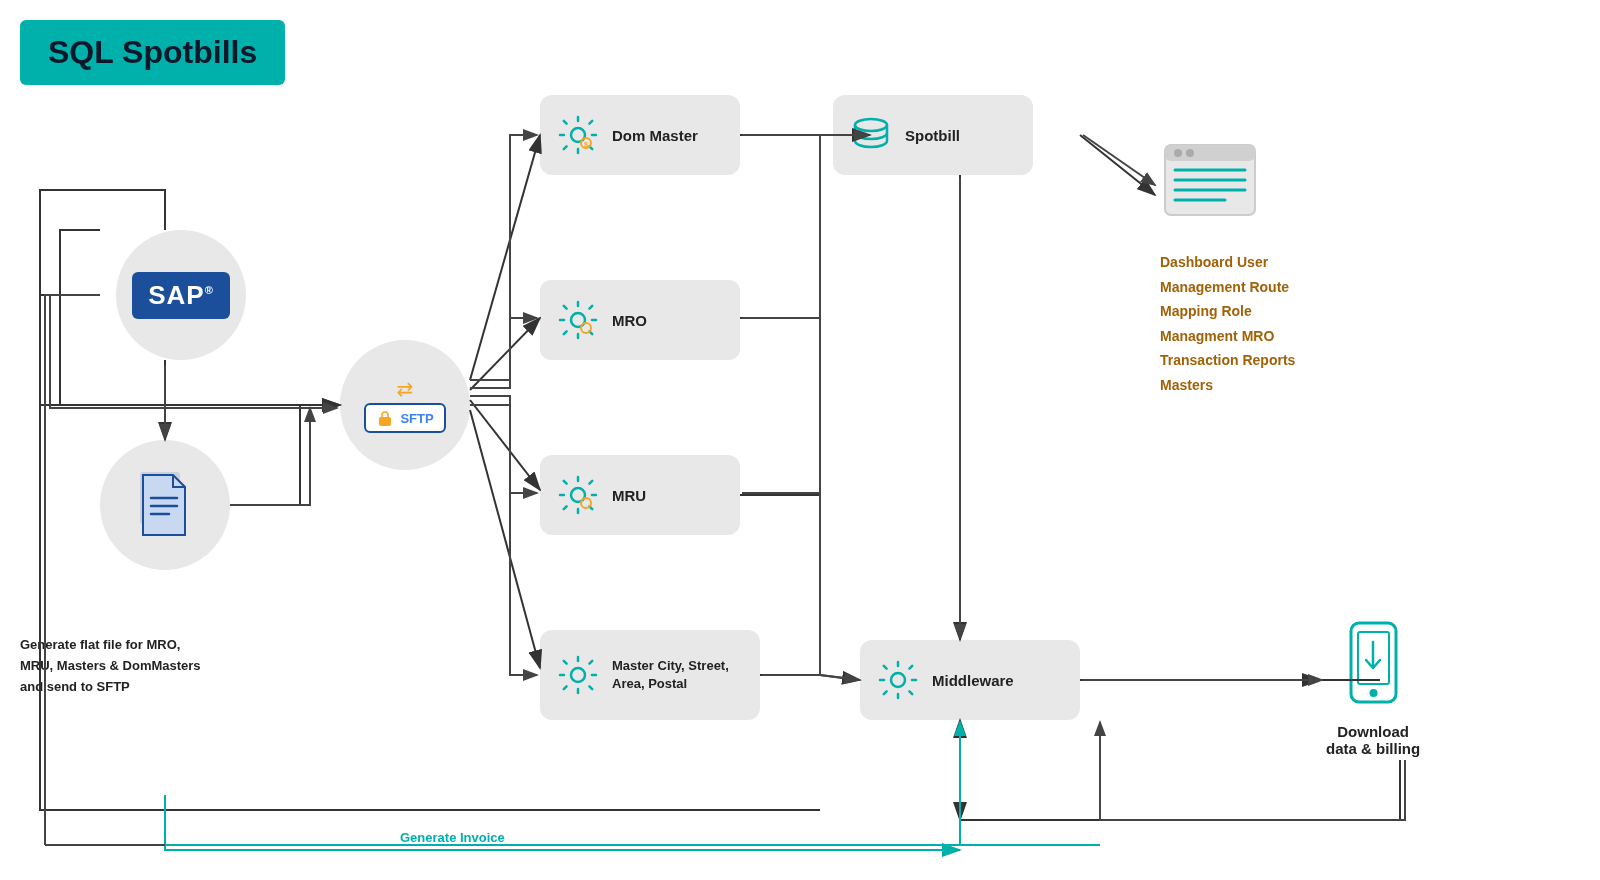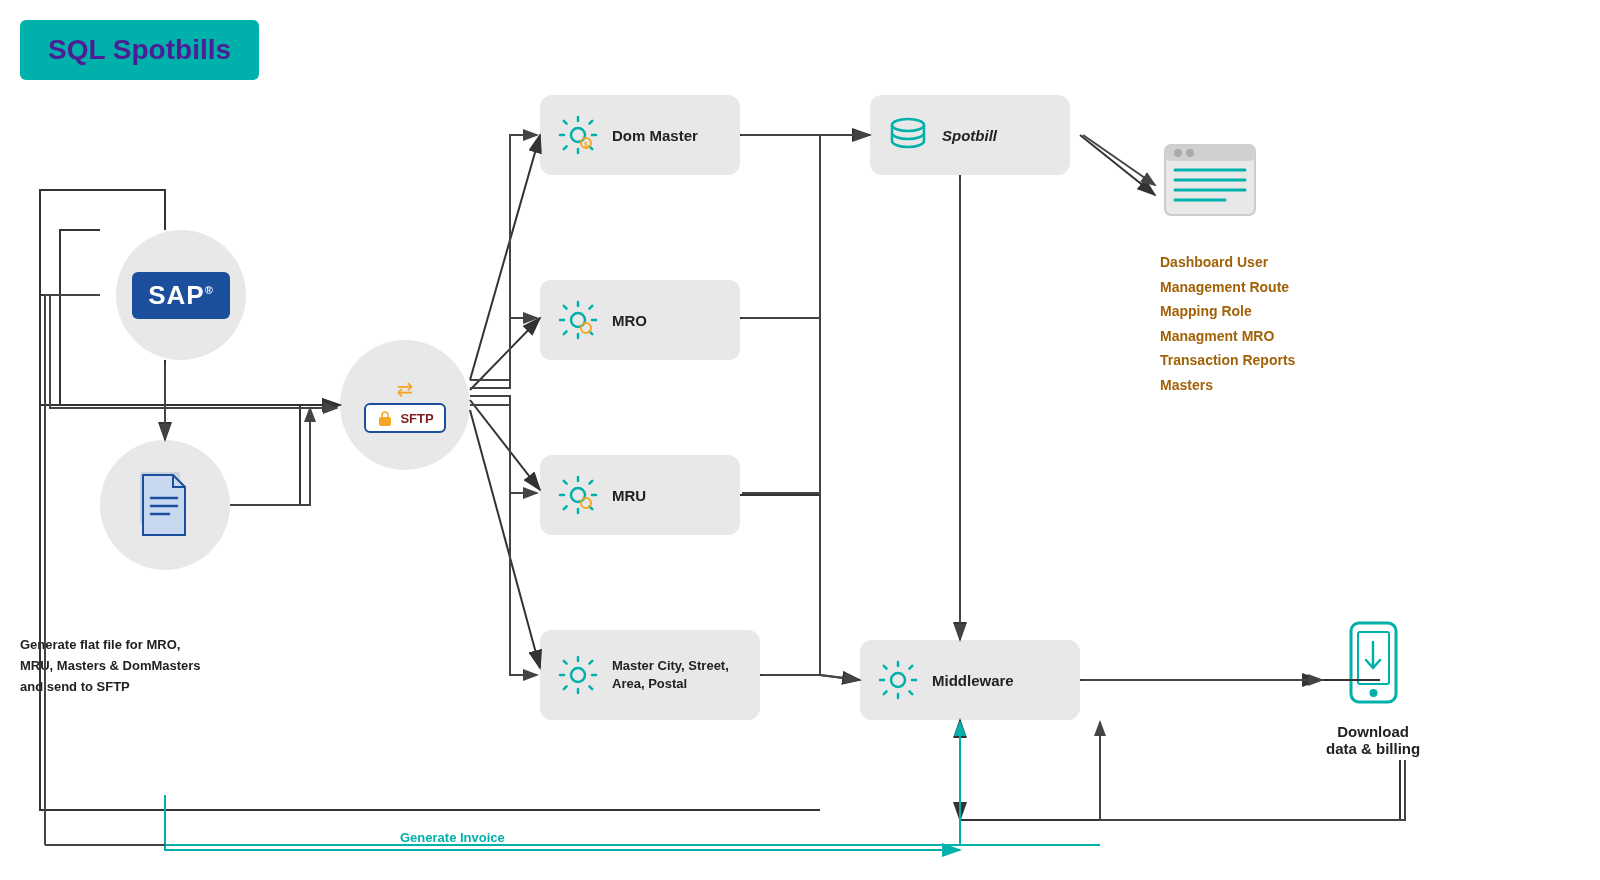--- a/index.html
+++ b/index.html
@@ -15,22 +15,22 @@
     
     .header-bar {
       position: absolute;
       top: 20px;
       left: 20px;
       background: #00b0aa;
       padding: 14px 28px;
       border-radius: 6px;
     }
     .header-bar h1 {
-      color: #4c1d95;
-      font-size: 28px;
+      color: #0f172a;
+      font-size: 32px;
       font-weight: 700;
     }
 
     
     .diagram {
       position: absolute;
       top: 0; left: 0;
       width: 1600px;
       height: 880px;
     }
@@ -92,21 +92,21 @@
       display: flex;
       align-items: center;
       gap: 12px;
       padding: 0 16px;
       position: absolute;
     }
 
     
     #spotbill-node {
       width: 200px; height: 80px;
-      left: 870px; top: 95px; font-style: italic;
+      left: 833px; top: 95px;
     }
 
     
     #middleware-node {
       width: 220px; height: 80px;
       left: 860px; top: 640px;
     }
 
     
     #dashboard-block {
@@ -187,21 +187,21 @@
     .sftp-label-box {
       background: #fff;
       border: 2px solid #1b4f9b;
       border-radius: 6px;
       padding: 4px 10px;
       display: flex;
       align-items: center;
       gap: 6px;
       font-size: 13px;
       font-weight: 700;
-      color: #7f1d1d;
+      color: #3b82f6;
     }
     .lock-icon-svg {
       width: 18px; height: 18px;
       fill: #f5a623;
     }
 
     
     .file-icon-svg {
       width: 60px; height: 70px;
     }

